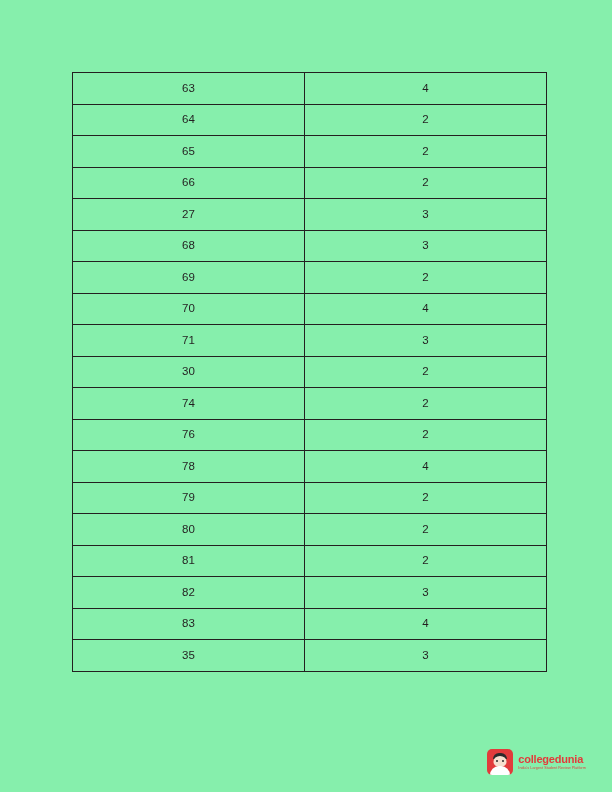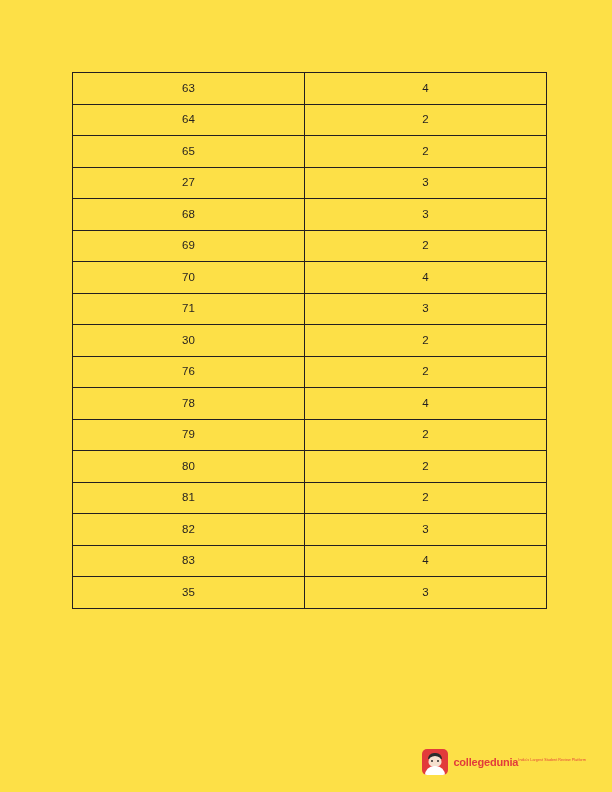--- a/index.html
+++ b/index.html
@@ -11,21 +11,21 @@
     width: 612px;
     height: 792px;
     position: relative;
     font-family: "Liberation Sans", sans-serif;
     color: #000000;
     overflow: hidden;
   }
   .page {
     position: absolute;
     inset: 0;
-    background: #fde047;
+    background: #86efac;
   }
   .answer-table {
     position: absolute;
     left: 72px;
     top: 72px;
     width: 468px;
     border-collapse: collapse;
     table-layout: fixed;
   }
   .answer-table td {
@@ -92,21 +92,21 @@
     left: 50%;
     bottom: 0;
     transform: translateX(-50%);
     width: 20px;
     height: 9px;
     border-radius: 9px 9px 0 0;
     background: #ffffff;
   }
   .wm-text {
     display: flex;
-    flex-direction: row;
+    flex-direction: column;
     justify-content: center;
     line-height: 1;
   }
   .wm-name {
     font-size: 11px;
     font-weight: bold;
     color: #e23b3b;
     letter-spacing: -0.2px;
   }
   .wm-tag {
@@ -129,20 +129,24 @@
       </tr>
       <tr>
         <td class="col-q">64</td>
         <td class="col-a">2</td>
       </tr>
       <tr>
         <td class="col-q">65</td>
         <td class="col-a">2</td>
       </tr>
       <tr>
+        <td class="col-q">66</td>
+        <td class="col-a">2</td>
+      </tr>
+      <tr>
         <td class="col-q">27</td>
         <td class="col-a">3</td>
       </tr>
       <tr>
         <td class="col-q">68</td>
         <td class="col-a">3</td>
       </tr>
       <tr>
         <td class="col-q">69</td>
         <td class="col-a">2</td>
@@ -150,20 +154,24 @@
       <tr>
         <td class="col-q">70</td>
         <td class="col-a">4</td>
       </tr>
       <tr>
         <td class="col-q">71</td>
         <td class="col-a">3</td>
       </tr>
       <tr>
         <td class="col-q">30</td>
+        <td class="col-a">2</td>
+      </tr>
+      <tr>
+        <td class="col-q">74</td>
         <td class="col-a">2</td>
       </tr>
       <tr>
         <td class="col-q">76</td>
         <td class="col-a">2</td>
       </tr>
       <tr>
         <td class="col-q">78</td>
         <td class="col-a">4</td>
       </tr>

